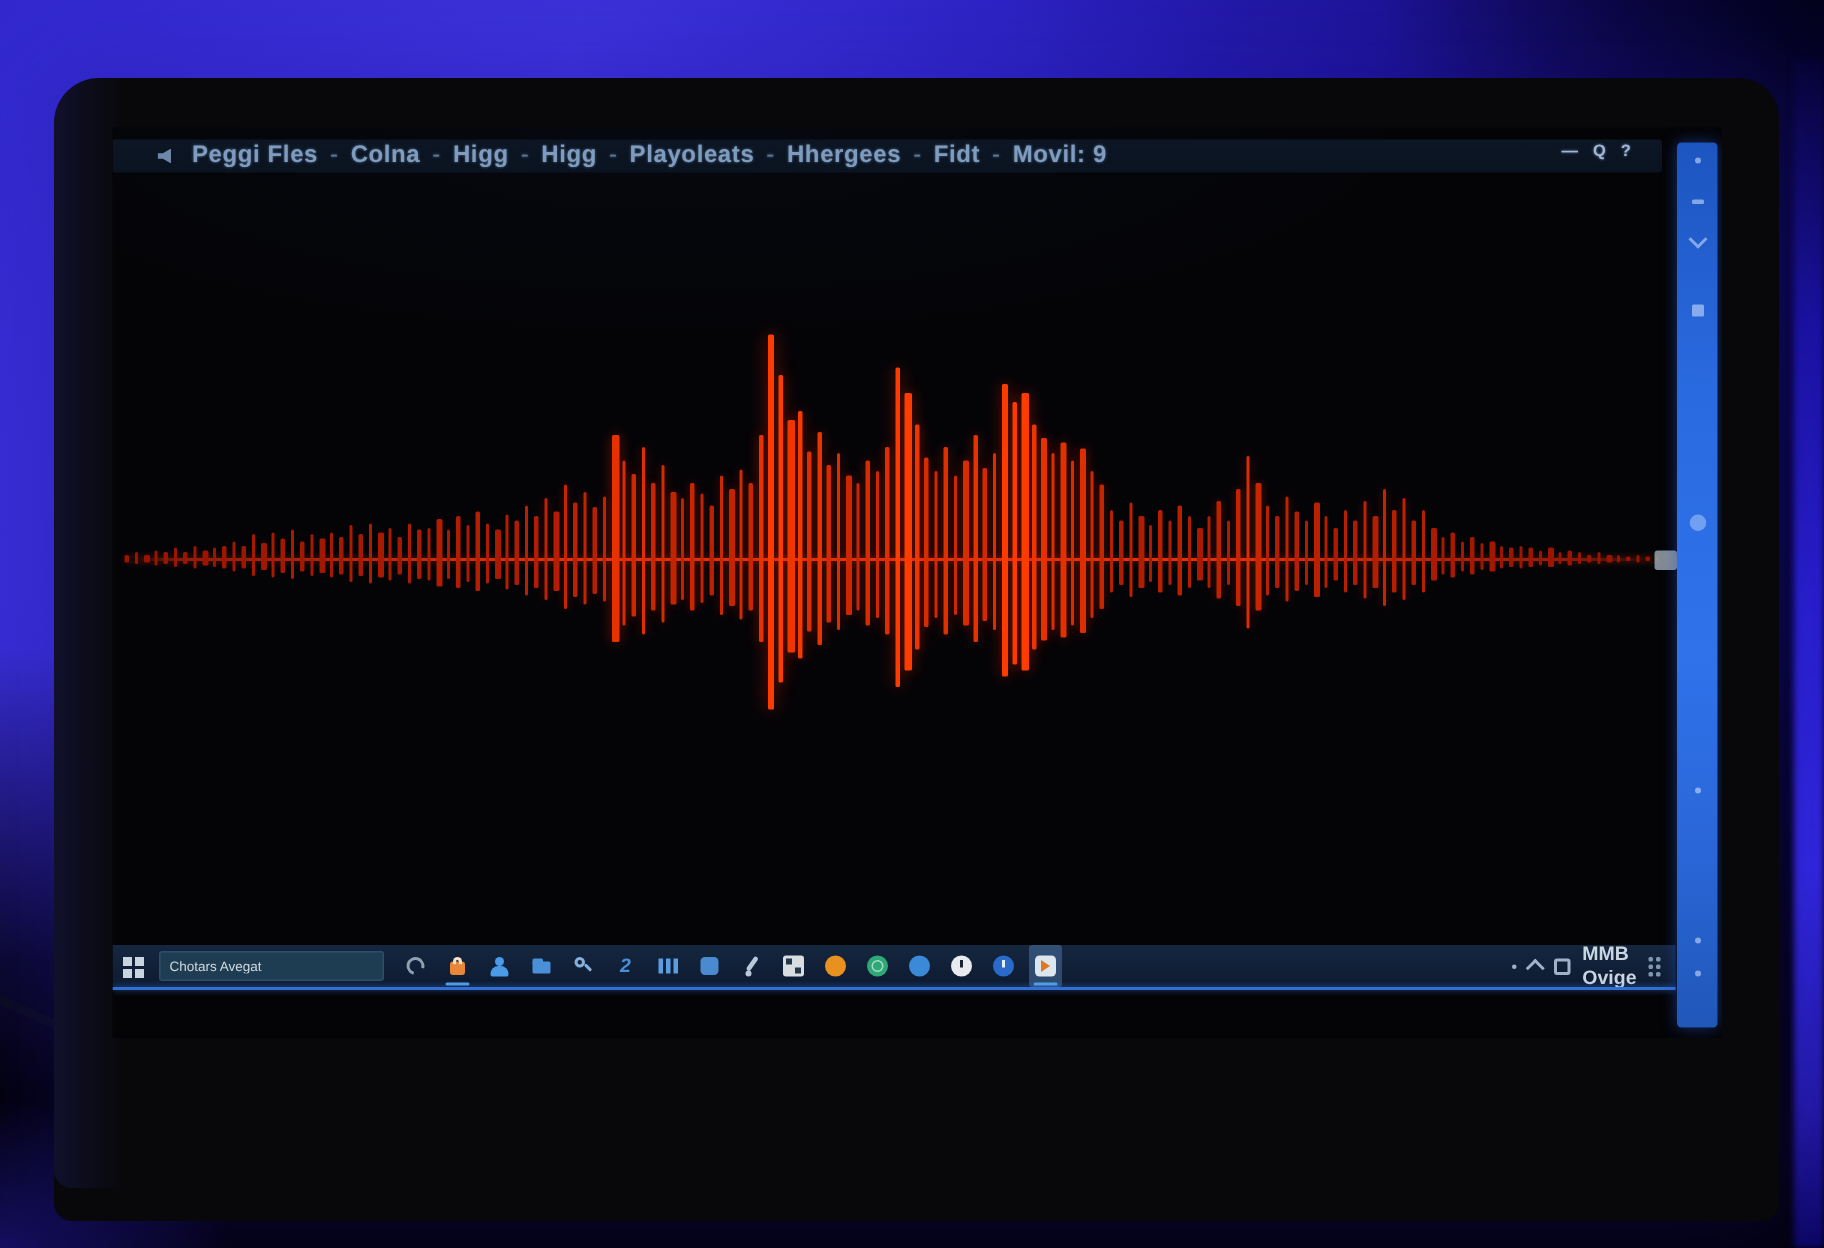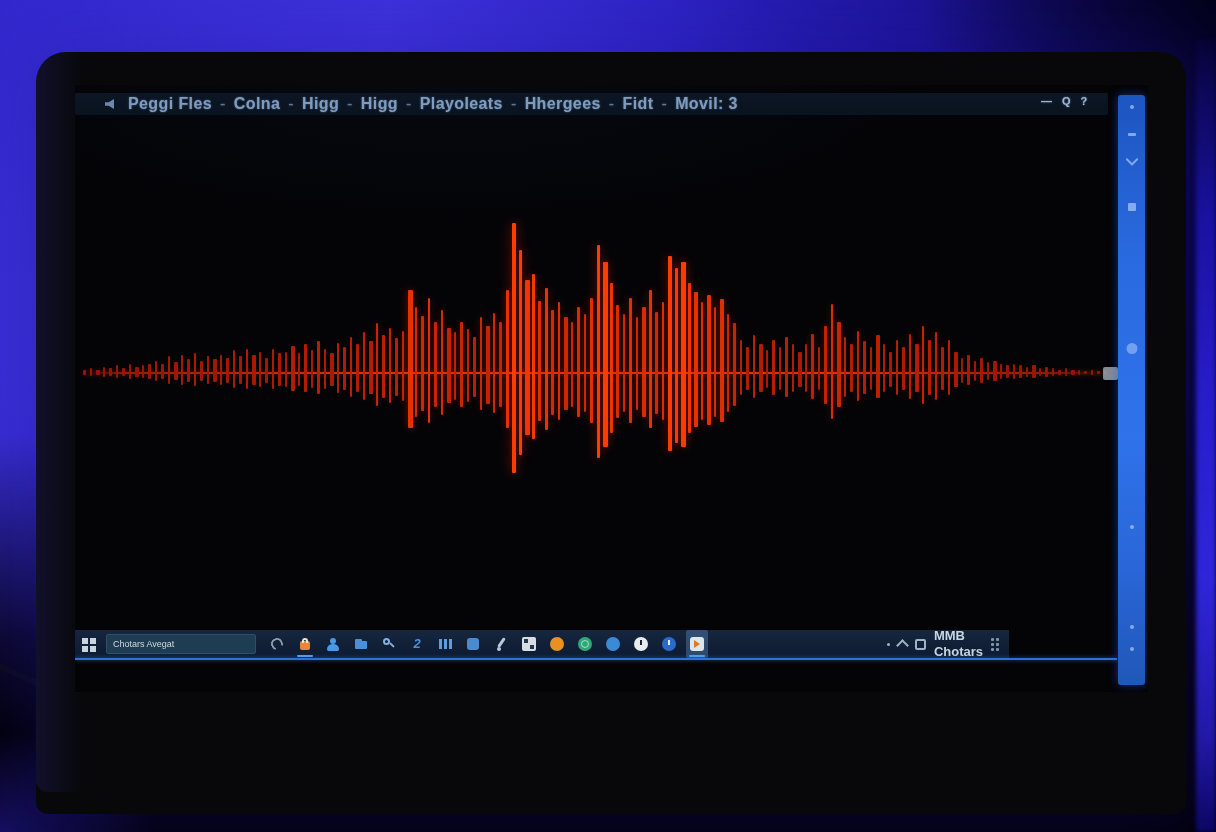--- a/index.html
+++ b/index.html
@@ -63,21 +63,21 @@
     box-shadow:0 0 10px rgba(40,90,220,.5);}
   .vg{position:absolute;left:50%;transform:translateX(-50%);background:rgba(215,232,255,.55);border-radius:1px;}
   .vg.dot{width:4px;height:4px;border-radius:50%;}
   .vg.bar{width:8px;height:3px;}
   .vg.chev{width:7px;height:7px;background:transparent;border-right:2px solid rgba(215,232,255,.55);
     border-bottom:2px solid rgba(215,232,255,.55);transform:translateX(-50%) rotate(45deg);border-radius:0;}
   .vg.sq{width:8px;height:8px;}
   .vg.circ{width:11px;height:11px;border-radius:50%;background:rgba(200,222,255,.45);}
 
   
-  .taskbar{position:absolute;left:0;top:545px;width:934px;height:28px;display:flex;align-items:center;
+  .taskbar{position:absolute;left:0;top:545px;width:1042px;height:28px;display:flex;align-items:center;
     background:linear-gradient(#15263f,#0d1b31);box-sizing:border-box;padding:4px 6px;}
   .taskbar-underline{position:absolute;left:0;top:573px;width:1042px;height:2px;background:#2f6fd6;
     box-shadow:0 0 4px rgba(60,120,220,.7);}
   .start{width:15px;height:15px;position:relative;margin-right:10px;color:#c8d4e0;flex:0 0 auto;cursor:pointer;}
   .start::before{content:"";position:absolute;left:1px;top:1px;width:6px;height:6px;background:currentColor;
     box-shadow:8px 0 0 currentColor,0 8px 0 currentColor,8px 8px 0 currentColor;}
   .search-box{width:150px;height:20px;background:#1f3d52;border:1px solid #2c5068;border-radius:2px;
     color:#cfd8de;font-size:9px;font-family:"Liberation Sans",sans-serif;padding:0 6px;box-sizing:border-box;
     filter:blur(.35px);flex:0 0 auto;outline:none;}
   .tb-items{display:flex;align-items:center;gap:6px;margin-left:10px;flex:0 0 auto;}
@@ -158,21 +158,21 @@
         <span class="menu-item">Higg</span>
         <span class="menu-sep">-</span>
         <span class="menu-item">Higg</span>
         <span class="menu-sep">-</span>
         <span class="menu-item">Playoleats</span>
         <span class="menu-sep">-</span>
         <span class="menu-item">Hhergees</span>
         <span class="menu-sep">-</span>
         <span class="menu-item">Fidt</span>
         <span class="menu-sep">-</span>
-        <span class="menu-item">Movil: 3</span>
+        <span class="menu-item">Movil: 9</span>
       </span>
   </div>
 
   <div class="win-controls">
       <span>—</span>
       <span>Q</span>
       <span>?</span>
     </div>
 
   <div class="centerline"></div>
@@ -390,21 +390,21 @@
         <div class="tb-item active">
           <div class="tb-icon shape-media" style="color: rgb(220, 230, 238);"></div>
         </div>
       </div>
     <div class="tray">
       <div class="tray-dot"></div>
       <div class="tray-chevron"></div>
       <div class="tray-square"></div>
       <div class="tray-clock">
         <span>MMB</span>
-        <span>Chotars</span>
+        <span>Ovige</span>
       </div>
       <div class="tray-dots">
         <i></i>
           <i></i>
           <i></i>
           <i></i>
           <i></i>
           <i></i>
       </div>
     </div>

